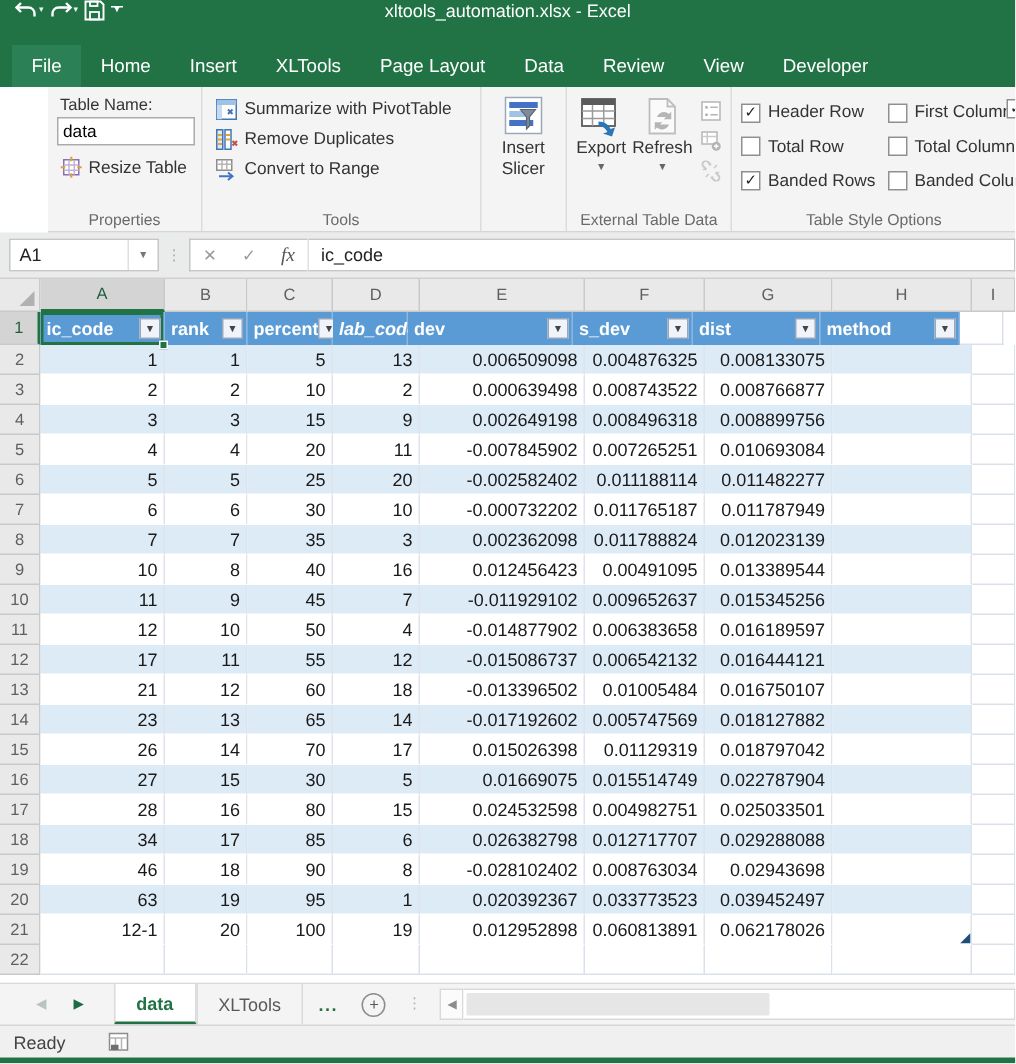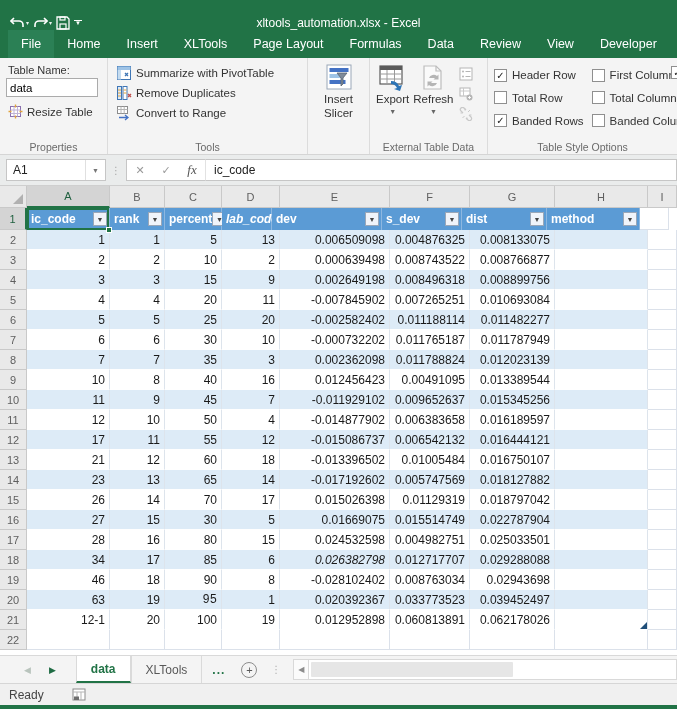--- a/index.html
+++ b/index.html
@@ -1,33 +1,33 @@
 <!DOCTYPE html>
 <html><head>
 <meta charset="utf-8">
 <style>
   * { box-sizing: border-box; margin: 0; padding: 0; }
   html,body { background:#fff; }
   body { font-family: "Liberation Sans", "DejaVu Sans", sans-serif; }
   .app { width:677px; height:709px; display:flex; flex-direction:column; overflow:hidden; background:#fff; position:relative; }
 
   
-  .titlebar { height:30px; background:#217346; color:#fff; display:flex; align-items:flex-end; position:relative; flex:none; }
+  .titlebar { height:30px; background:#217346; color:#fff; display:flex; align-items:flex-start; position:relative; flex:none; }
   .qat { display:flex; align-items:center; gap:4px; padding-left:10px; }
   .qat .qbtn { color:#fff; font-size:14px; line-height:1; cursor:pointer; display:flex; align-items:center; }
   .qat .mini-arrow { font-size:6px; margin-left:1px; opacity:.9; }
   .title-text { position:absolute; left:0; right:0; text-align:center; font-size:12px; color:#fff; pointer-events:none; }
 
   
   .tabsrow { height:28px; background:#217346; display:flex; align-items:stretch; padding-left:8px; flex:none; }
   .rtab { color:#fff; font-size:12.5px; display:flex; align-items:center; padding:0 13px; cursor:pointer; }
   .rtab.file { background:#2b8055; }
 
   
-  .ribbon { height:97px; background:#f4f4f4; border-bottom:1px solid #d5d5d5; display:flex; flex:none; position:relative; overflow:hidden; }
+  .ribbon { height:97px; background:#f4f4f4; border-bottom:1px solid #d5d5d5; display:flex; flex:none; position:relative; overflow:hidden;margin-left:32px; }
   .rgroup { position:relative; display:flex; flex-direction:column; border-right:1px solid #dcdcdc; padding:4px 4px 16px 6px; }
   .glabel { position:absolute; bottom:1px; left:0; right:0; text-align:center; font-size:10.5px; color:#6a6a6a; }
   .g-properties { width:108px; }
   .tn-label { font-size:11px; color:#333; margin:2px 0 2px 2px; }
   .tn-input { width:92px; height:19px; border:1px solid #ababab; background:#fff; font-size:11.5px; padding:0 3px; font-family:inherit; }
   .rbtn-small { display:flex; align-items:center; gap:4px; font-size:11.5px; color:#333; margin-top:6px; padding:1px 2px; cursor:pointer; white-space:nowrap; }
   .g-tools { width:200px; }
   .g-tools .rbtn-small { margin-top:2px; }
   .g-slicer { width:62px; align-items:center; padding:4px 2px 16px 2px; }
   .bigbtn { display:flex; flex-direction:column; align-items:center; font-size:11.5px; color:#333; cursor:pointer; text-align:center; line-height:1.25; }
@@ -131,21 +131,20 @@
       </span>
     </div>
   </div>
 
   <div class="tabsrow">
       <span class="rtab file">File</span>
       <span class="rtab">Home</span>
       <span class="rtab">Insert</span>
       <span class="rtab">XLTools</span>
       <span class="rtab">Page Layout</span>
-      <span class="rtab">Formulas</span>
       <span class="rtab">Data</span>
       <span class="rtab">Review</span>
       <span class="rtab">View</span>
       <span class="rtab">Developer</span>
     </div>
 
   <div class="ribbon">
 
     <div class="rgroup g-properties">
       <div class="tn-label">Table Name:</div>
@@ -544,21 +543,21 @@
         <div class="dcell" style="width: 85px;">0.025033501</div>
         <div class="dcell" style="width: 93px;"></div>
         <div class="pcell" style="width: 29px;"></div>
       </div>
       <div class="grow">
         <div class="rhdr">18</div>
         <div class="dcell band" style="width: 83px;">34</div>
         <div class="dcell band" style="width: 55px;">17</div>
         <div class="dcell band" style="width: 57px;">85</div>
         <div class="dcell band" style="width: 58px;">6</div>
-        <div class="dcell band" style="width: 110px; font-style: italic;">0.026382798</div>
+        <div class="dcell band" style="width: 110px;">0.026382798</div>
         <div class="dcell band" style="width: 80px;">0.012717707</div>
         <div class="dcell band" style="width: 85px;">0.029288088</div>
         <div class="dcell band" style="width: 93px;"></div>
         <div class="pcell" style="width: 29px;"></div>
       </div>
       <div class="grow">
         <div class="rhdr">19</div>
         <div class="dcell" style="width: 83px;">46</div>
         <div class="dcell" style="width: 55px;">18</div>
         <div class="dcell" style="width: 57px;">90</div>
@@ -566,21 +565,21 @@
         <div class="dcell" style="width: 110px;">-0.028102402</div>
         <div class="dcell" style="width: 80px;">0.008763034</div>
         <div class="dcell" style="width: 85px;">0.02943698</div>
         <div class="dcell" style="width: 93px;"></div>
         <div class="pcell" style="width: 29px;"></div>
       </div>
       <div class="grow">
         <div class="rhdr">20</div>
         <div class="dcell band" style="width: 83px;">63</div>
         <div class="dcell band" style="width: 55px;">19</div>
-        <div class="dcell band" style="width: 57px; font-family: Liberation Mono, monospace;">95</div>
+        <div class="dcell band" style="width: 57px;">95</div>
         <div class="dcell band" style="width: 58px;">1</div>
         <div class="dcell band" style="width: 110px;">0.020392367</div>
         <div class="dcell band" style="width: 80px;">0.033773523</div>
         <div class="dcell band" style="width: 85px;">0.039452497</div>
         <div class="dcell band" style="width: 93px;"></div>
         <div class="pcell" style="width: 29px;"></div>
       </div>
       <div class="grow">
         <div class="rhdr">21</div>
         <div class="dcell" style="width: 83px;">12-1</div>

